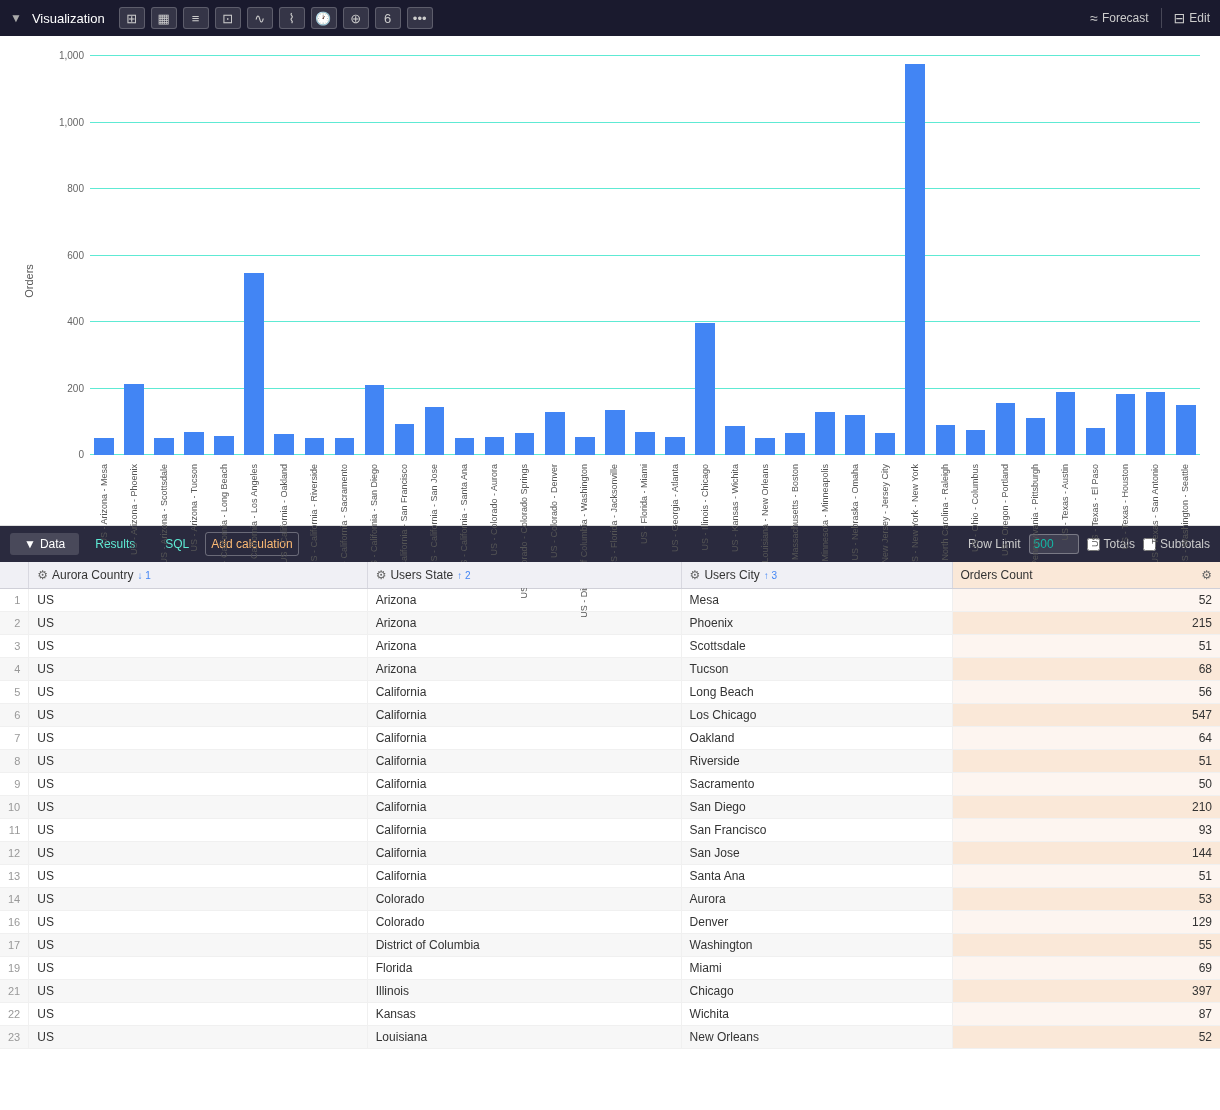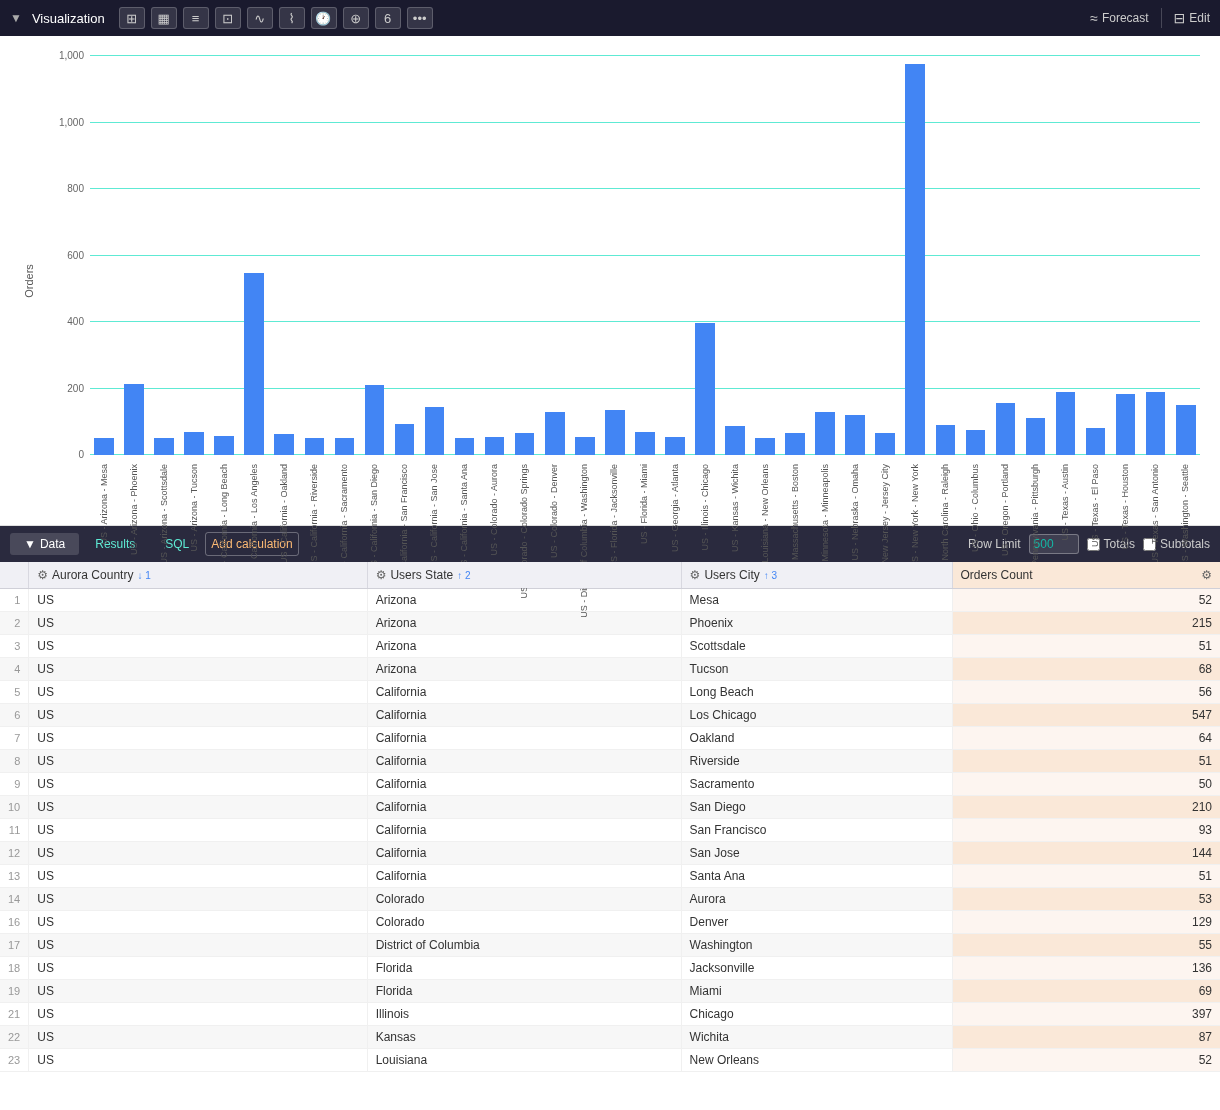--- a/index.html
+++ b/index.html
@@ -655,27 +655,20 @@
       <td>129</td>
     </tr>
           <tr>
       <td class="row-num">17</td>
       <td>US</td>
       <td>District of Columbia</td>
       <td>Washington</td>
       <td>55</td>
     </tr>
           <tr>
-      <td class="row-num">18</td>
-      <td>US</td>
-      <td>Florida</td>
-      <td>Jacksonville</td>
-      <td>136</td>
-    </tr>
-          <tr>
       <td class="row-num">19</td>
       <td>US</td>
       <td>Florida</td>
       <td>Miami</td>
       <td>69</td>
     </tr>
           <tr>
       <td class="row-num">21</td>
       <td>US</td>
       <td>Illinois</td>

